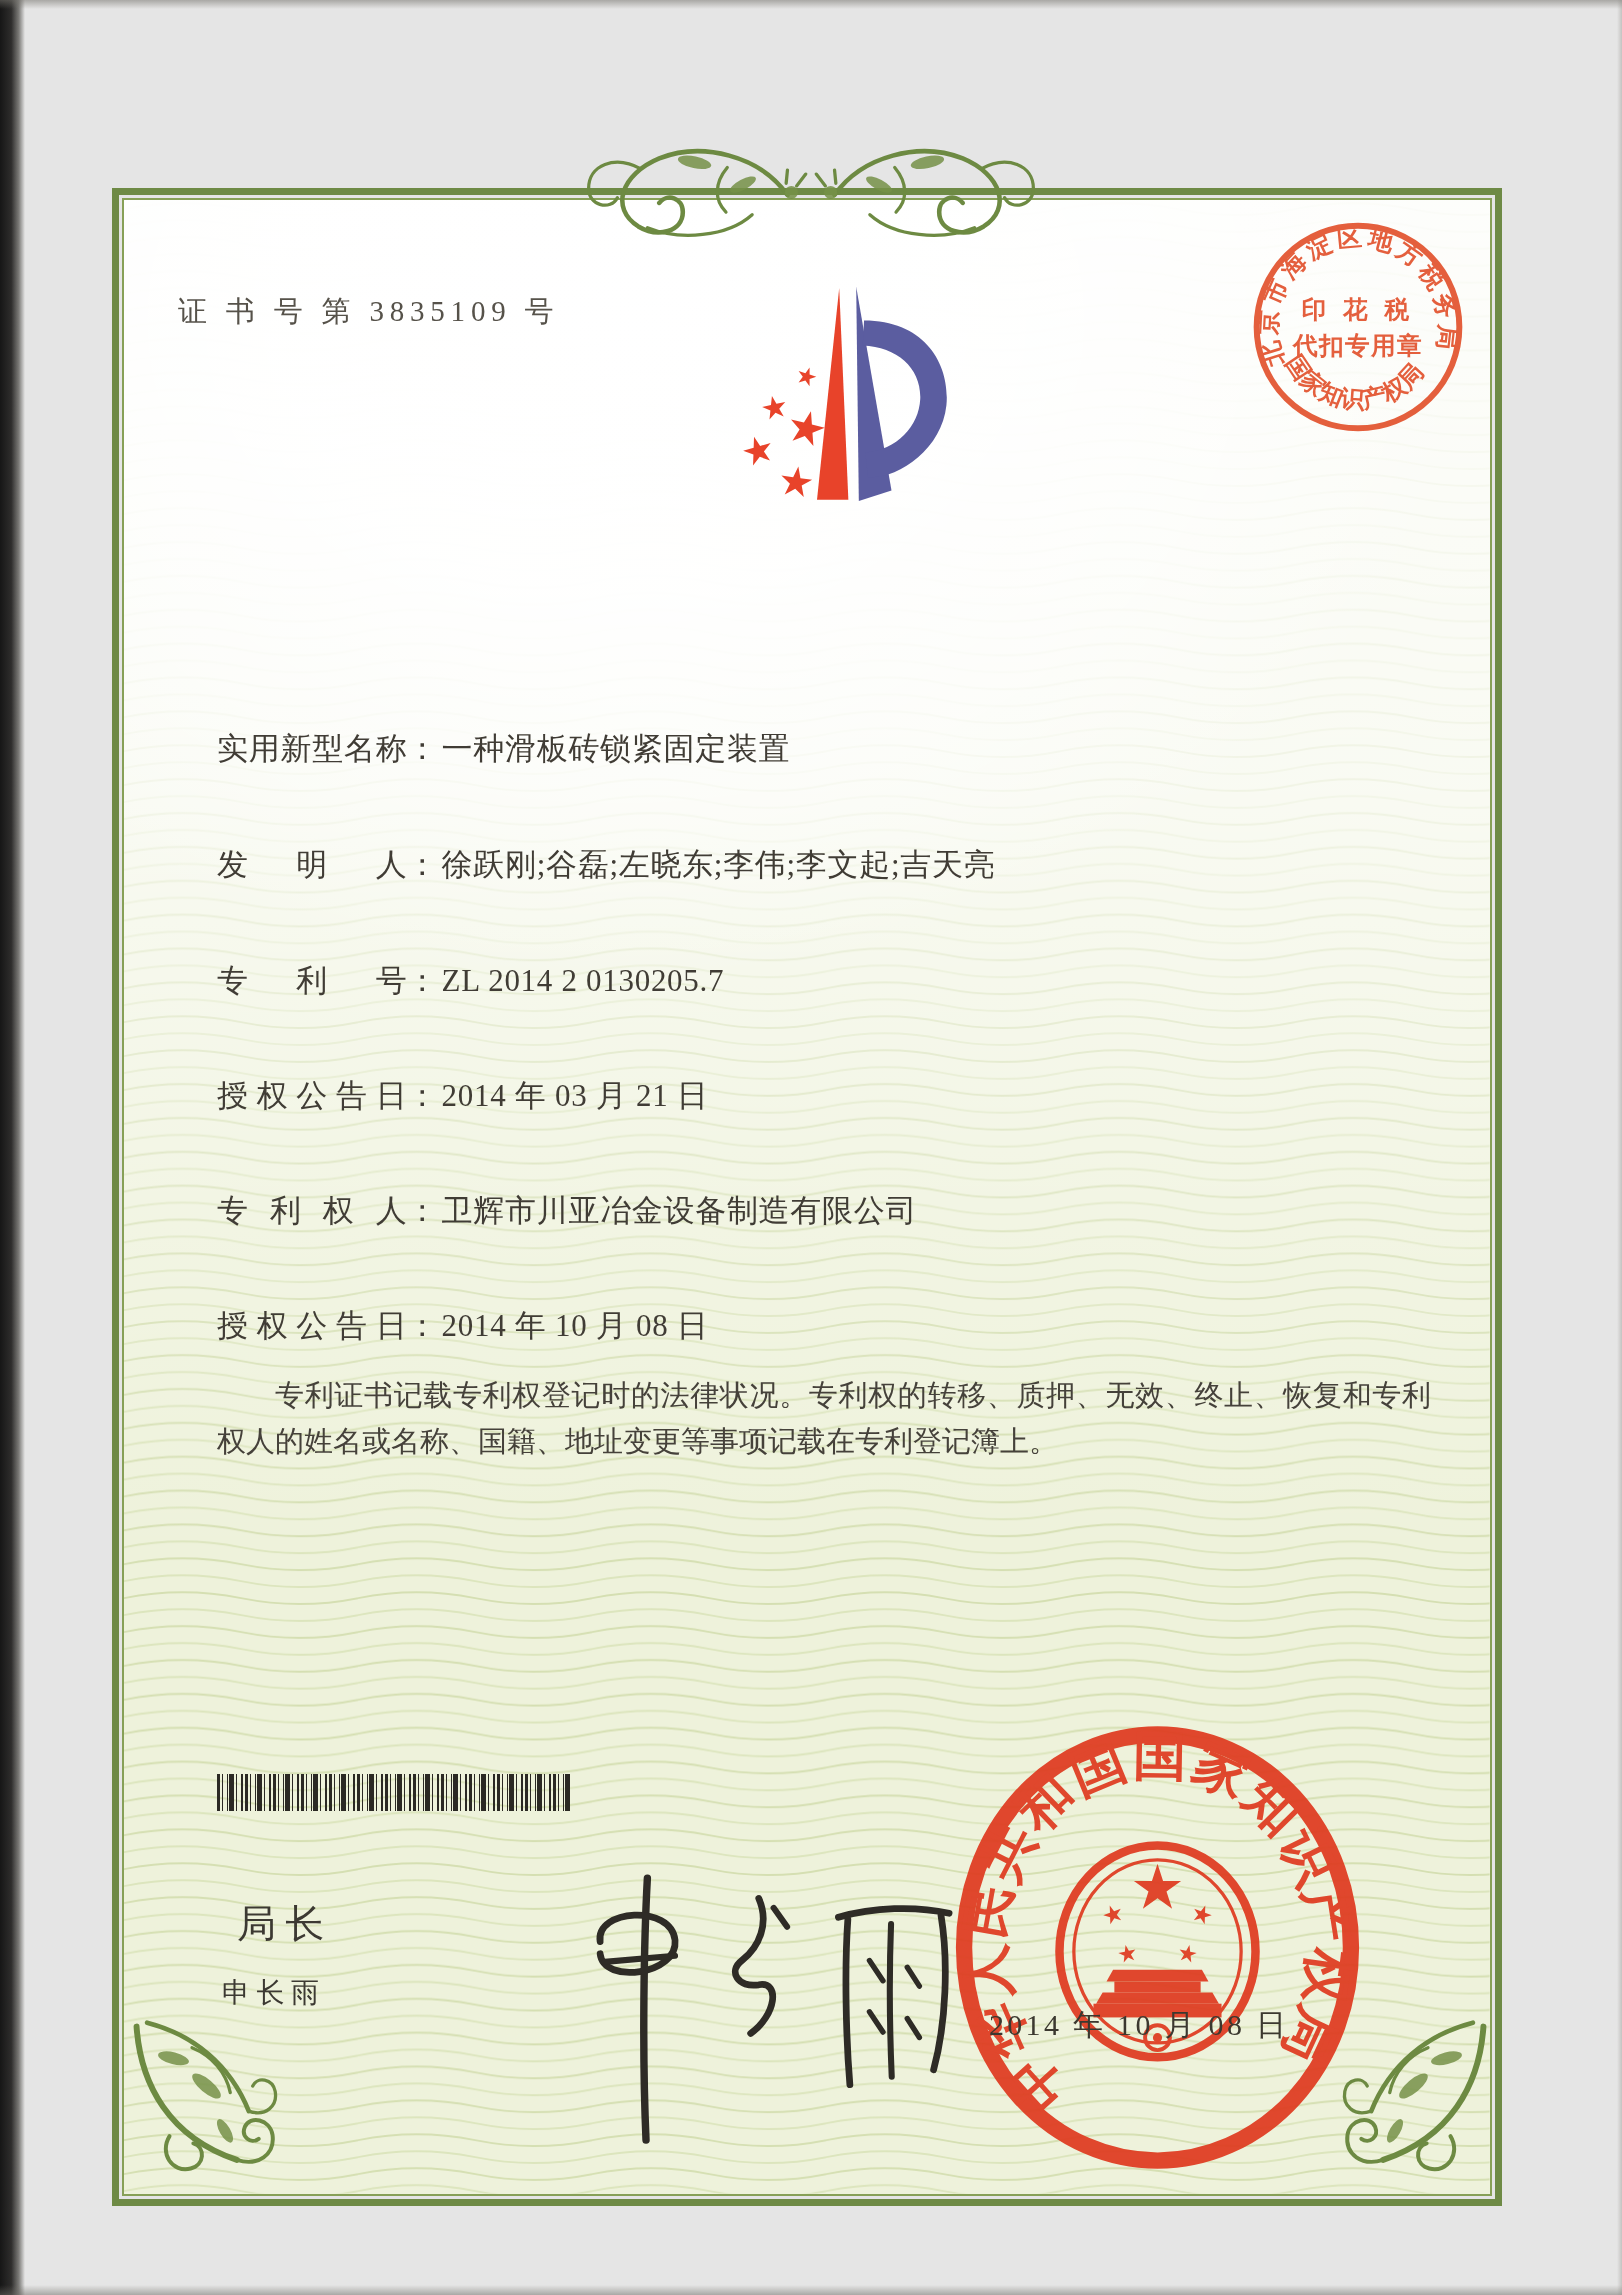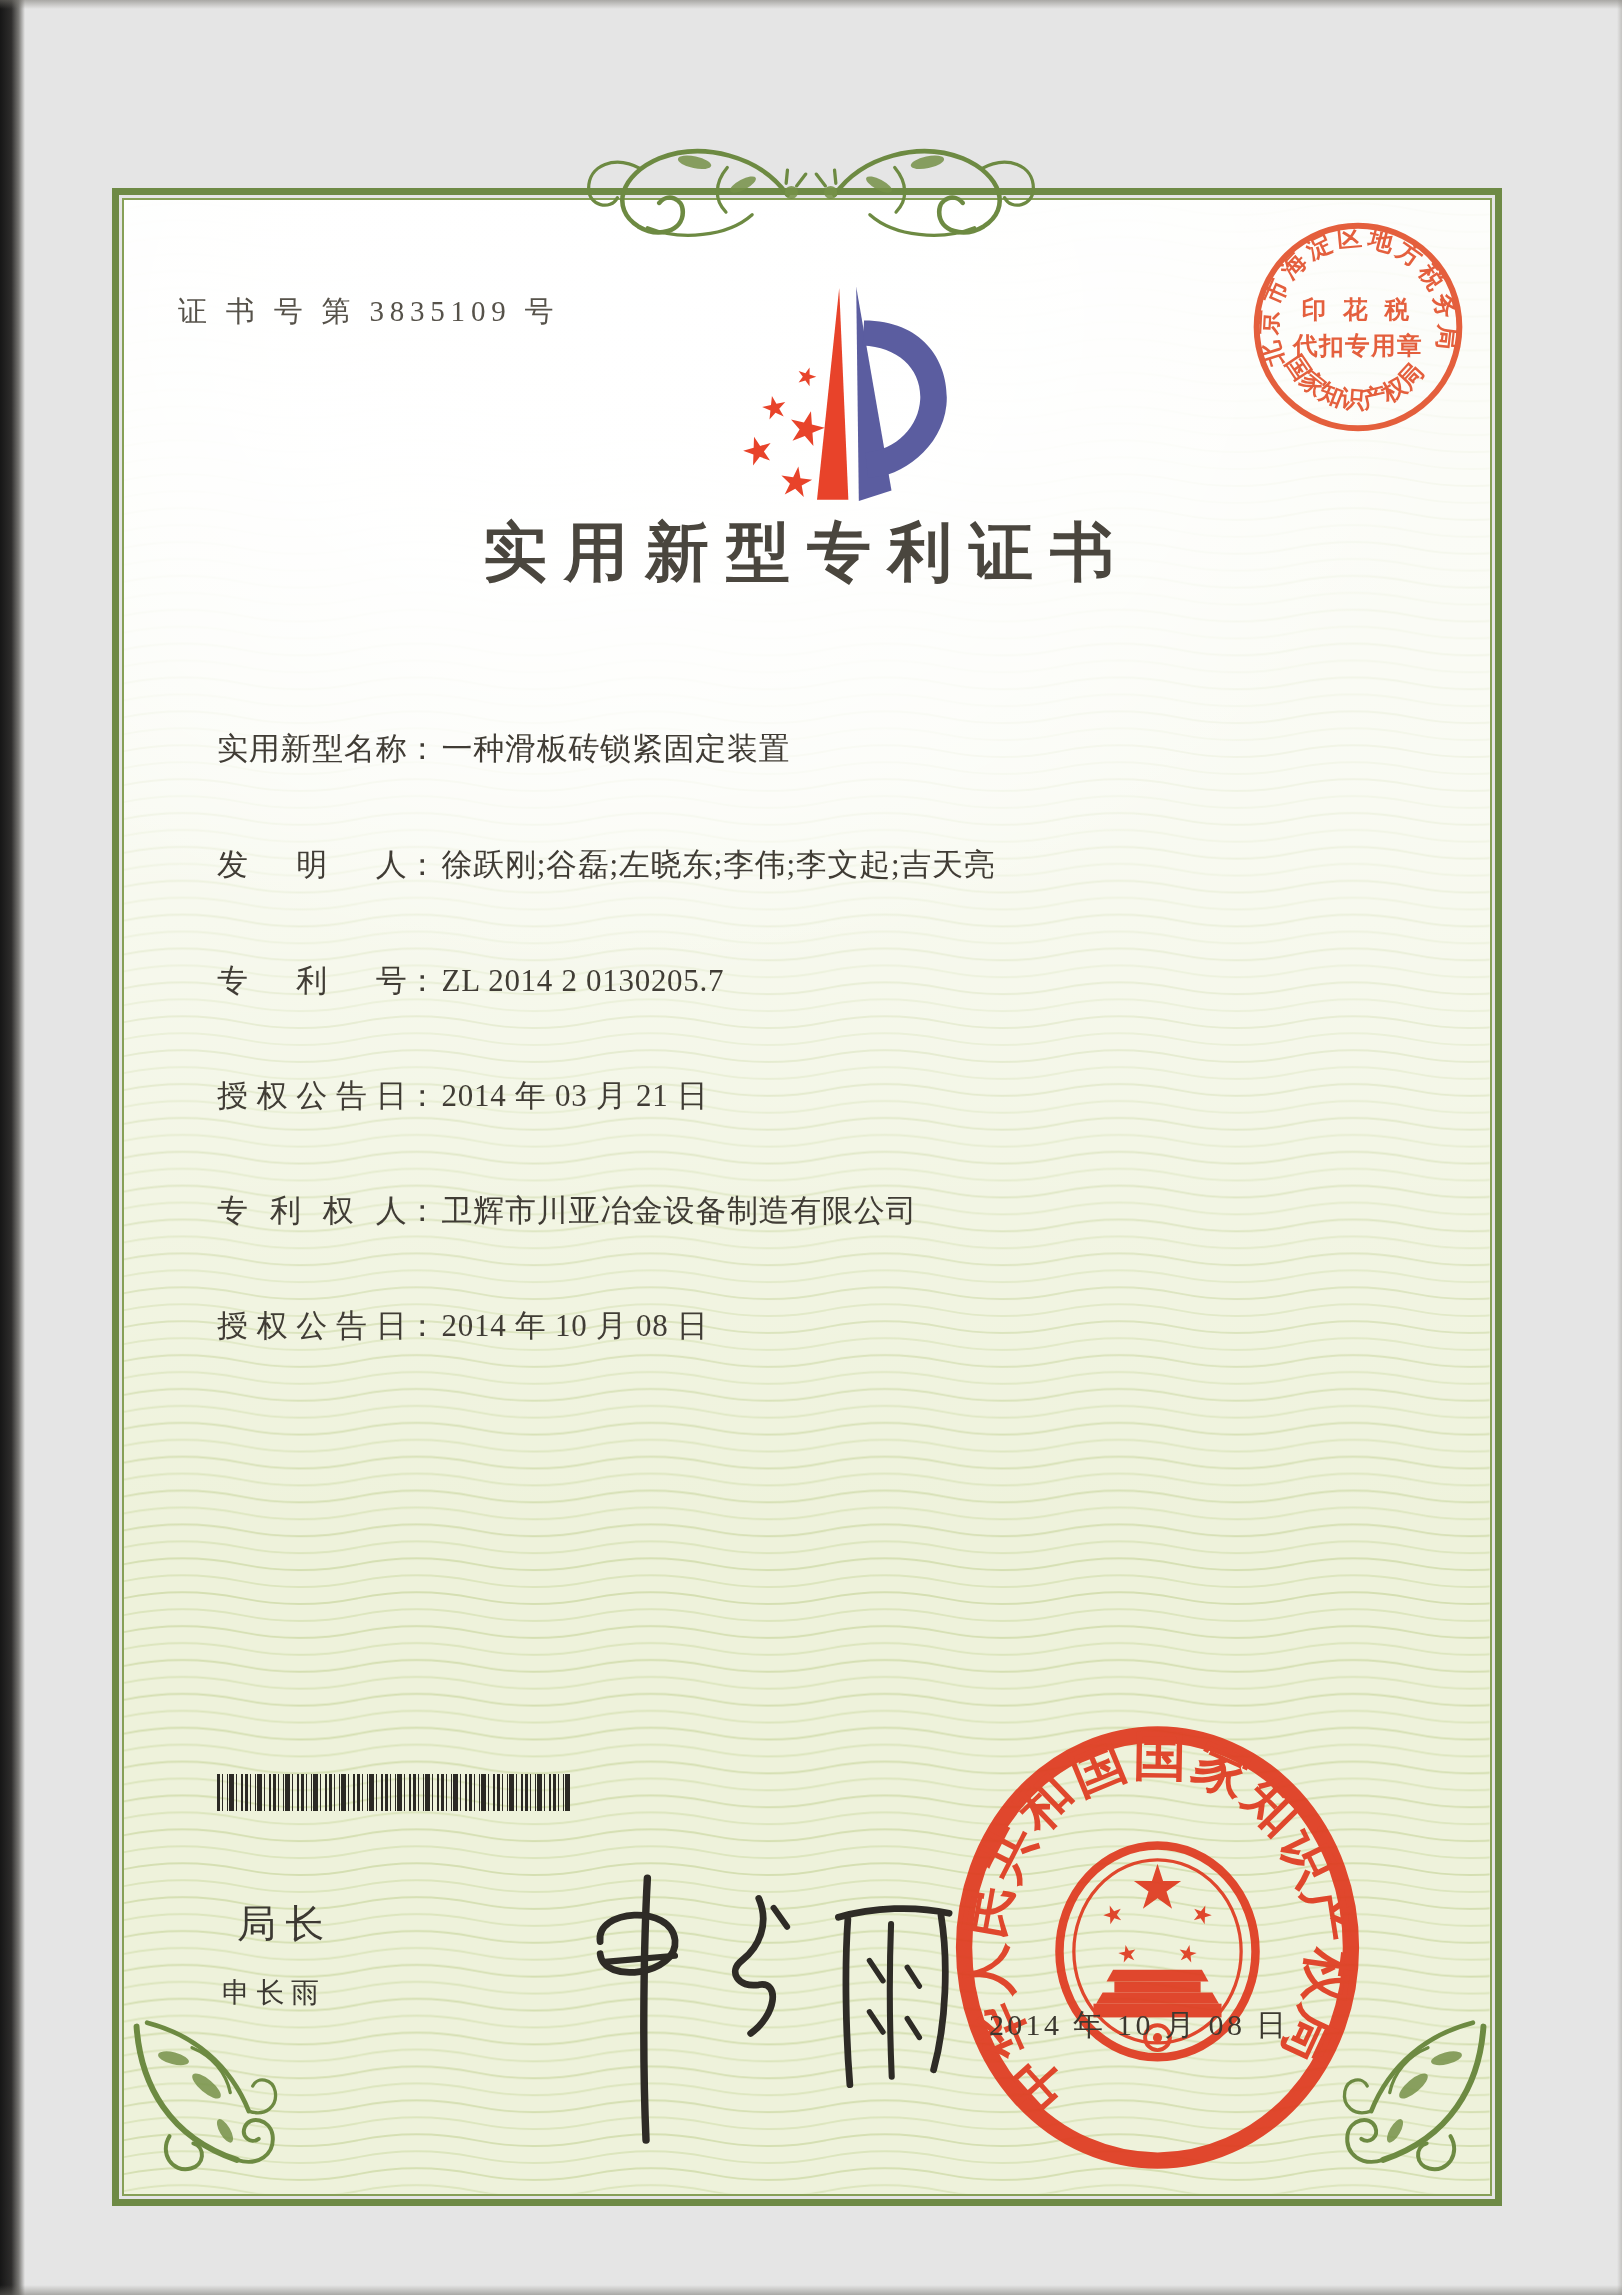--- a/index.html
+++ b/index.html
@@ -179,21 +179,20 @@
         <textPath href="#taxTop" startOffset="8" textLength="470" lengthAdjust="spacing">北京市海淀区地方税务局</textPath>
       </text>
       <text font-size="36" font-weight="bold" class="tax-red-f">
         <textPath href="#taxBot" startOffset="12" textLength="252" lengthAdjust="spacing">国家知识产权局</textPath>
       </text>
       <text x="165" y="152" text-anchor="middle" font-size="37" font-weight="bold" letter-spacing="8" class="tax-red-f">印 花 税</text>
       <text x="165" y="206" text-anchor="middle" font-size="37" font-weight="bold" letter-spacing="2" class="tax-red-f">代扣专用章</text>
     </svg>
   </div>
 
-  <div class="title">实用新型专利证书</div>
 
   <div class="fields">
     <div class="field-row" style="top:8.5px;">
       <span class="flabel">实用新型名称</span><span>：</span><span class="fvalue">一种滑板砖锁紧固定装置</span>
     </div>
     <div class="field-row" style="top:125px;">
       <span class="flabel">发明人</span><span>：</span><span class="fvalue">徐跃刚;谷磊;左晓东;李伟;李文起;吉天亮</span>
     </div>
     <div class="field-row" style="top:241px;">
       <span class="flabel">专利号</span><span>：</span><span class="fvalue">ZL 2014 2 0130205.7</span>
@@ -203,20 +202,21 @@
     </div>
     <div class="field-row" style="top:471px;">
       <span class="flabel">专利权人</span><span>：</span><span class="fvalue">卫辉市川亚冶金设备制造有限公司</span>
     </div>
     <div class="field-row" style="top:586px;">
       <span class="flabel">授权公告日</span><span>：</span><span class="fvalue">2014 年 10 月 08 日</span>
     </div>
   </div>
 
   <div class="paras">
+    <p>专利证书记载专利权登记时的法律状况。专利权的转移、质押、无效、终止、恢复和专利权人的姓名或名称、国籍、地址变更等事项记载在专利登记簿上。</p>
   </div>
 
   <div class="barcode"></div>
 
   <div class="director-label">局长</div>
   <div class="director-name">申长雨</div>
 
   <div class="signature">
     <svg viewBox="0 0 640 420">
       <path class="sig-stroke" stroke-width="11" d="M165,28 C160,120 157,280 163,416"></path>

